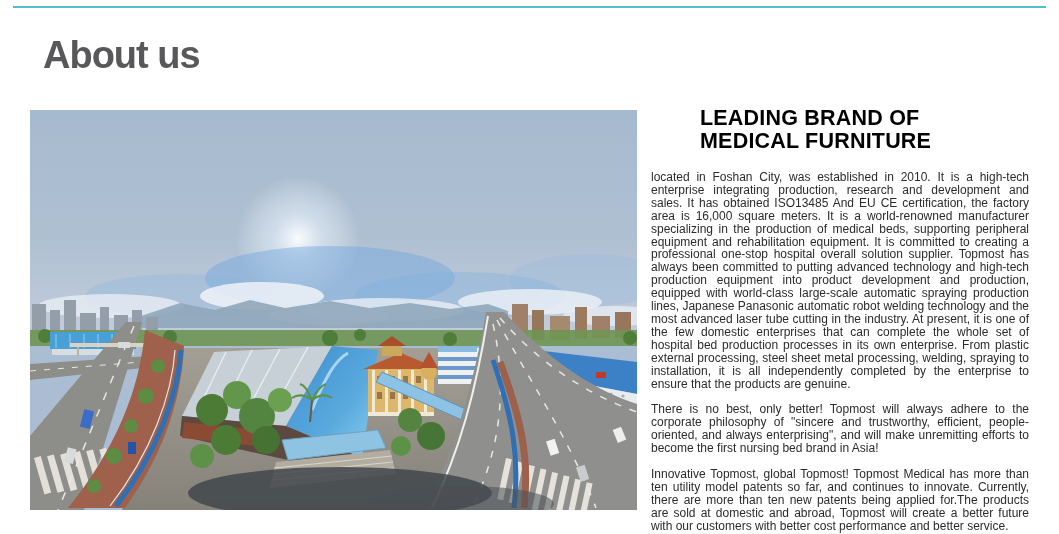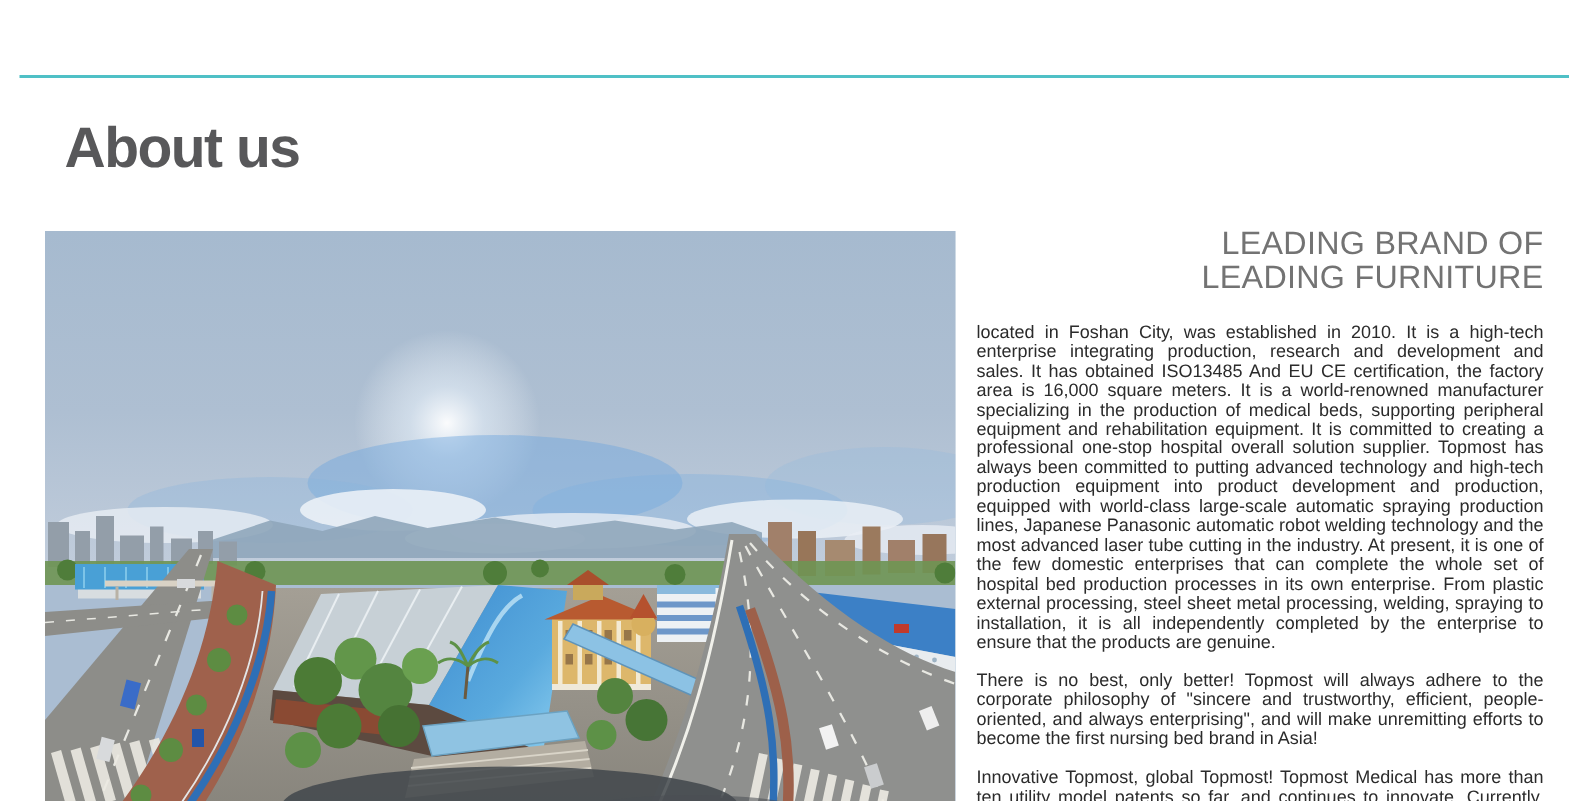--- a/index.html
+++ b/index.html
@@ -3,21 +3,21 @@
 <meta charset="utf-8">
 <style>
   * { box-sizing: border-box; }
   html, body {
     margin: 0; padding: 0;
     width: 1059px; height: 534px;
     background: #ffffff;
     overflow: hidden;
     font-family: "Liberation Sans", sans-serif;
   }
-  .page { position: relative; width: 1059px; height: 474px; background: #fff; margin-top: 44px; }
+  .page { position: relative; width: 1059px; height: 474px; background: #fff; }
 
   .top-rule {
     position: absolute; left: 13px; top: 6px;
     width: 1033px; height: 2px;
     background: #4fc0c6;
   }
 
   .page-title {
     position: absolute; left: 43px; top: 34px;
     margin: 0;
@@ -35,24 +35,23 @@
   .photo-wrap svg { display: block; }
 
   .text-col {
     position: absolute; left: 651px; top: 107px;
     width: 378px;
     color: #2e2e2e;
   }
   .intro-heading {
     margin: 0 0 18px 49px;
     font-size: 21.5px; line-height: 23px;
-    font-weight: 400;
+    font-weight: 700;
     letter-spacing: 0.2px;
-    color: #737373;
-    text-align: right;
+    color: #000000;
   }
   .text-col p {
     margin: 0 0 13px 0;
     font-size: 12px;
     line-height: 12.9px;
     text-align: justify;
     color: #2b2b2b;
   }
 </style>
 </head>
@@ -305,19 +304,19 @@
         <rect x="88" y="232" width="12" height="6" fill="#d8dadc"></rect>
         <rect x="518" y="330" width="9" height="15" fill="#f2f2f2" transform="rotate(-18 522 337)"></rect>
         <rect x="548" y="356" width="9" height="15" fill="#caccce" transform="rotate(-18 552 363)"></rect>
         <rect x="585" y="318" width="9" height="14" fill="#eeeeee" transform="rotate(-22 589 325)"></rect>
         <rect x="566" y="262" width="10" height="6" fill="#c03a2c"></rect>
       </g>
     </svg>
   </div>
 
   <div class="text-col">
-    <h2 class="intro-heading"><span>LEADING BRAND OF</span><br><span>LEADING FURNITURE</span></h2>
+    <h2 class="intro-heading"><span>LEADING BRAND OF</span><br><span>MEDICAL FURNITURE</span></h2>
     <p>located in Foshan City, was established in 2010.  It is a high-tech enterprise integrating production, research and development and sales. It has obtained ISO13485 And EU CE certification, the  factory area is 16,000 square meters. It is a world-renowned manufacturer specializing in the production of medical beds, supporting peripheral equipment and rehabilitation equipment. It is committed to creating a professional one-stop hospital overall solution supplier. Topmost has always been committed to putting advanced technology and high-tech production equipment into product development and production, equipped with world-class large-scale automatic spraying production lines, Japanese Panasonic automatic robot welding technology and the most advanced laser tube cutting in the industry. At present, it is one of the few domestic enterprises that can complete the whole set of hospital bed production processes in its own enterprise. From plastic external processing, steel sheet metal processing, welding, spraying to installation, it is all independently completed by the enterprise to ensure that the products are genuine.</p>
     <p>There is no best, only better! Topmost will always adhere to the corporate philosophy of "sincere and trustworthy, efficient, people-oriented, and always enterprising", and will make unremitting efforts to become the first nursing bed brand in Asia!</p>
     <p>Innovative Topmost, global Topmost! Topmost Medical has more than ten utility model patents so far, and continues to innovate. Currently, there are more than ten new patents being applied for.The products are sold at domestic  and abroad, Topmost will create a better future with our customers with better cost performance and better service.</p>
   </div>
 
 </div>
 
 </body></html>

